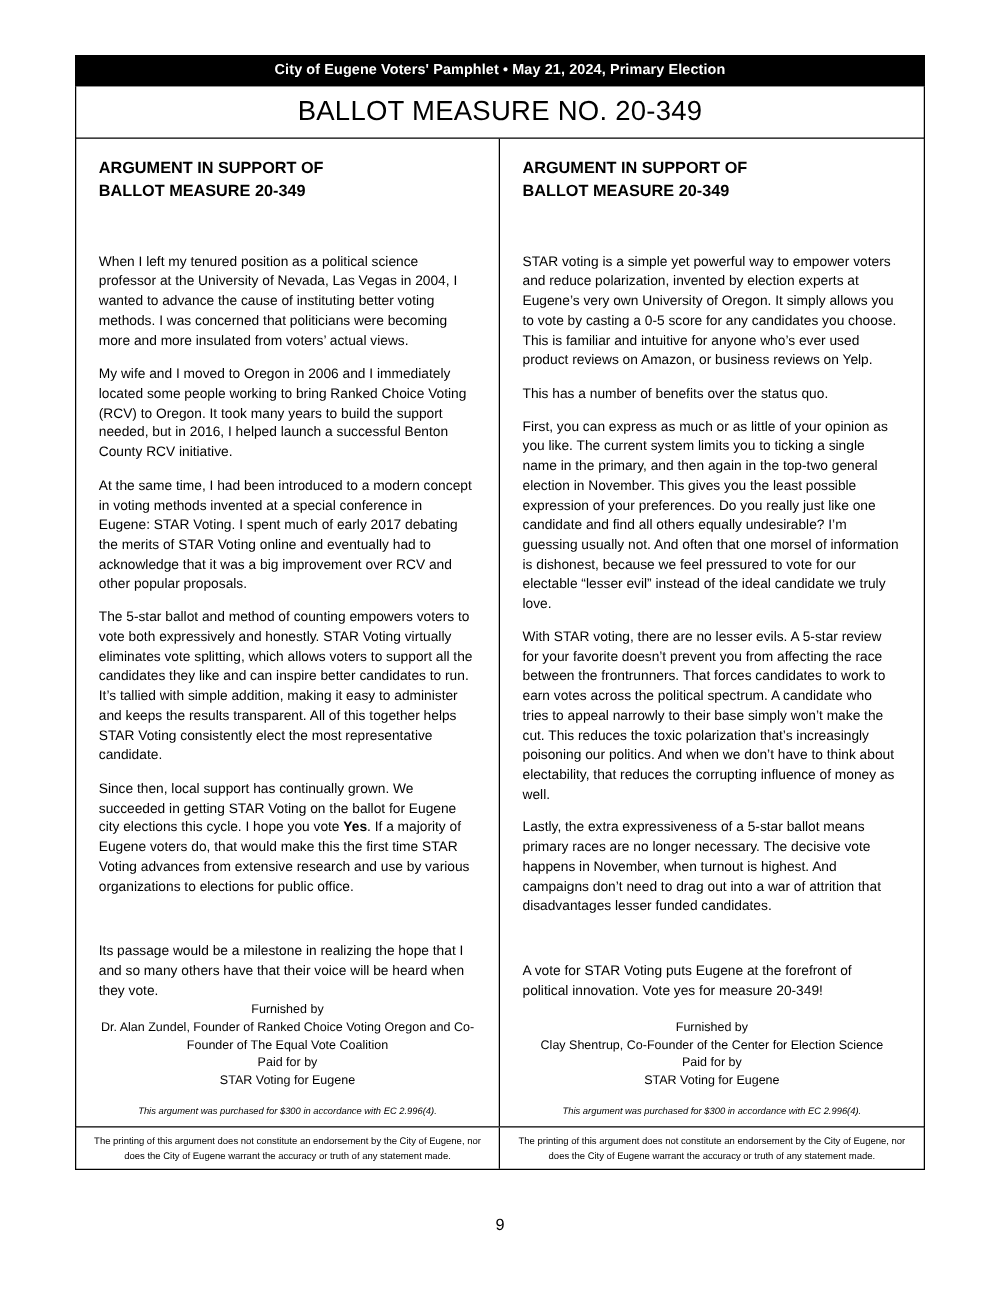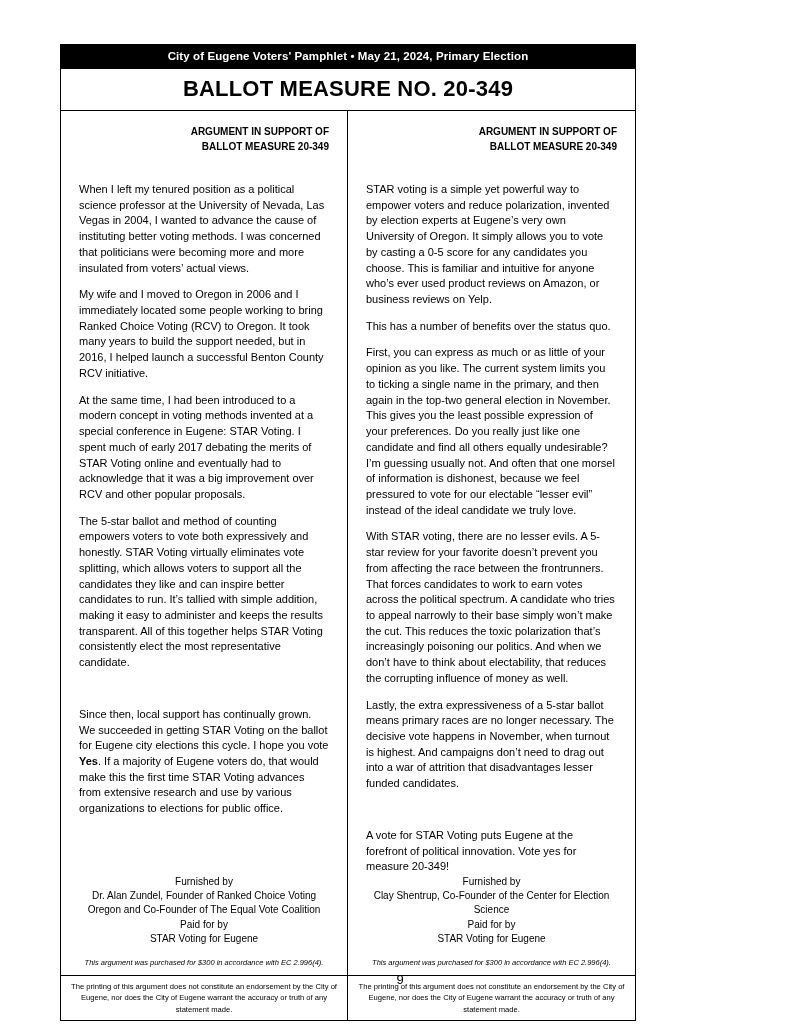--- a/index.html
+++ b/index.html
@@ -19,21 +19,21 @@
     left: 0;
     top: 0;
     width: 800px;
     height: 1035px;
     background: #ffffff;
   }
   .sheet {
     position: absolute;
     left: 60px;
     top: 44px;
-    width: 576px;
+    width: 680px;
   }
   
   .header-bar {
     background: #000000;
     color: #ffffff;
     text-align: center;
     font-size: 11.5px;
     font-weight: bold;
     padding: 5px 0 6px 0;
     letter-spacing: 0.1px;
@@ -42,21 +42,21 @@
   
   .measure-title-wrap {
     border-left: 1px solid #000;
     border-right: 1px solid #000;
     border-bottom: 1px solid #000;
     text-align: center;
     padding: 7px 0 8px 0;
   }
   .measure-title {
     font-size: 22px;
-    font-weight: bold;
+    font-weight: normal;
     letter-spacing: 0.2px;
     text-align: center;
   }
   
   .columns {
     display: flex;
     border-left: 1px solid #000;
     border-right: 1px solid #000;
     border-bottom: 1px solid #000;
   }
@@ -65,25 +65,25 @@
     box-sizing: border-box;
     padding: 14px 18px 0 18px;
     display: flex;
     flex-direction: column;
     min-height: 768px;
   }
   .col.left {
     border-right: 1px solid #000;
   }
   .arg-heading {
-    text-align: right;
-    font-size: 10px;
+    text-align: left;
+    font-size: 13px;
     font-weight: bold;
     line-height: 1.45;
-    margin-bottom: 28px;
+    margin-bottom: 40px;
   }
   .body-text {
     font-size: 11px;
     line-height: 1.43;
     text-align: left;
   }
   .body-text p {
     margin: 0 0 11px 0;
   }
   .body-text p:last-child {
@@ -151,20 +151,21 @@
         <div class="arg-heading">
           <div>ARGUMENT IN SUPPORT OF</div>
           <div>BALLOT MEASURE 20-349</div>
         </div>
         <div class="body-text">
           <p>When I left my tenured position as a political science professor at the University of Nevada, Las Vegas in 2004, I wanted to advance the cause of instituting better voting methods. I was concerned that politicians were becoming more and more insulated from voters’ actual views.</p>
           <p>My wife and I moved to Oregon in 2006 and I immediately located some people working to bring Ranked Choice Voting (RCV) to Oregon. It took many years to build the support needed, but in 2016, I helped launch a successful Benton County RCV initiative.</p>
           <p>At the same time, I had been introduced to a modern concept in voting methods invented at a special conference in Eugene: STAR Voting. I spent much of early 2017 debating the merits of STAR Voting online and eventually had to acknowledge that it was a big improvement over RCV and other popular proposals.</p>
           <p>The 5-star ballot and method of counting empowers voters to vote both expressively and honestly. STAR Voting virtually eliminates vote splitting, which allows voters to support all the candidates they like and can inspire better candidates to run. It’s tallied with simple addition, making it easy to administer and keeps the results transparent. All of this together helps STAR Voting consistently elect the most representative candidate.</p>
           <p><span>Since then, local support has continually grown. We succeeded in getting STAR Voting on the ballot for Eugene city elections this cycle. I hope you vote <b class="bold">Yes</b>. If a majority of Eugene voters do, that would make this the first time STAR Voting advances from extensive research and use by various organizations to elections for public office.</span></p>
+          <p>Its passage would be a milestone in realizing the hope that I and so many others have that their voice will be heard when they vote.</p>
         </div>
         <div class="spacer"></div>
         <div class="furnished">
           <div>Furnished by</div>
           <div>Dr. Alan Zundel, Founder of Ranked Choice Voting Oregon and Co-Founder of The Equal Vote Coalition</div>
           <div>Paid for by</div>
           <div>STAR Voting for Eugene</div>
         </div>
         <div class="purchase-note">This argument was purchased for $300 in accordance with EC 2.996(4).</div>
       </div>

